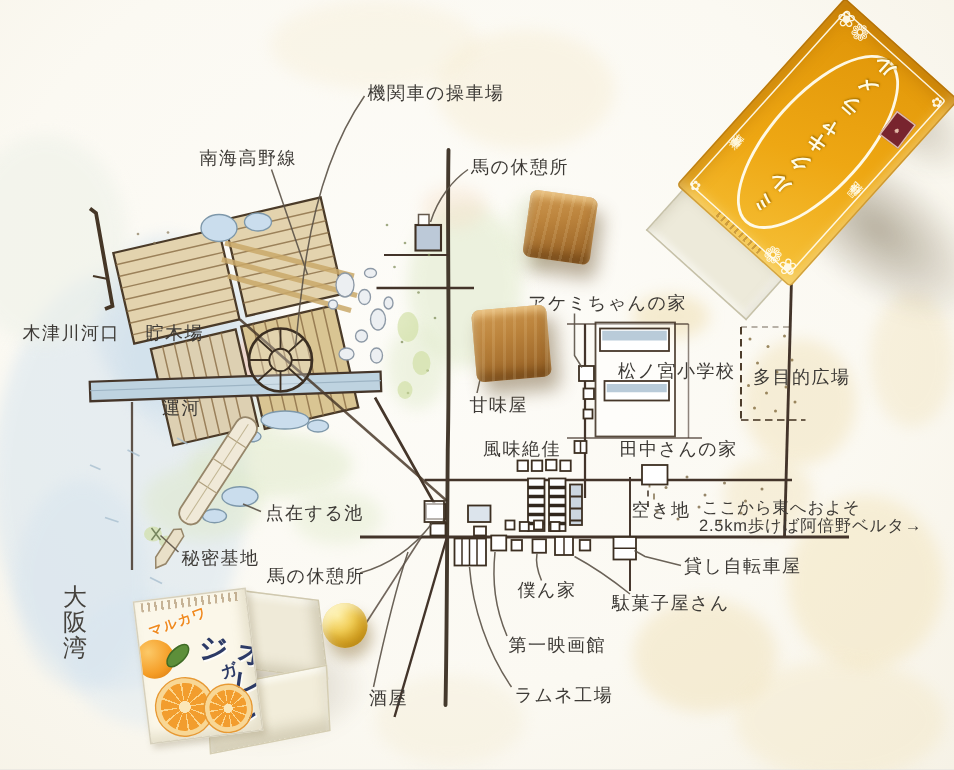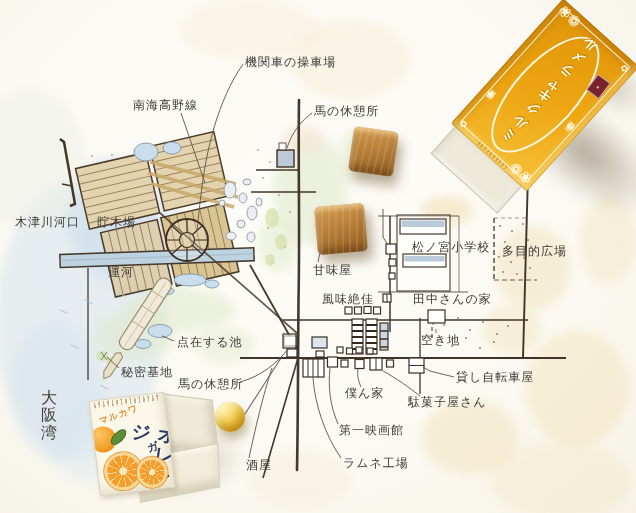--- a/index.html
+++ b/index.html
@@ -339,36 +339,39 @@
     <path d="M249,458 C255,430 263,395 272,368"></path>
   </g>
 </svg>
 
 <div class="lbl" style="left:245px;top:56px">機関車の操車場</div>
 <div class="lbl" style="left:133px;top:99px">南海高野線</div>
 <div class="lbl" style="left:314px;top:105px">馬の休憩所</div>
 <div class="lbl" style="left:15px;top:216px">木津川河口</div>
 <div class="lbl" style="left:97px;top:216px">貯木場</div>
 <div class="lbl" style="left:108px;top:266px">運河</div>
+<div class="lbl" style="left:352px;top:196px">アケミちゃんの家</div>
 <div class="lbl" style="left:412px;top:241px">松ノ宮小学校</div>
 <div class="lbl" style="left:502px;top:245px">多目的広場</div>
 <div class="lbl" style="left:313px;top:264px">甘味屋</div>
 <div class="lbl" style="left:322px;top:293px">風味絶佳</div>
 <div class="lbl" style="left:413px;top:293px">田中さんの家</div>
 <div class="lbl" style="left:177px;top:336px">点在する池</div>
 <div class="lbl" style="left:421px;top:334px">空き地</div>
 <div class="lbl" style="left:121px;top:366px">秘密基地</div>
 <div class="lbl" style="left:178px;top:378px">馬の休憩所</div>
 <div class="lbl" style="left:456px;top:371px">貸し自転車屋</div>
 <div class="lbl" style="left:345px;top:387px">僕ん家</div>
 <div class="lbl" style="left:408px;top:396px">駄菓子屋さん</div>
 <div class="lbl" style="left:339px;top:424px">第一映画館</div>
 <div class="lbl" style="left:246px;top:459px">酒屋</div>
 <div class="lbl" style="left:343px;top:457px">ラムネ工場</div>
 
+<div class="note" style="left:468px;top:331px">ここから東へおよそ</div>
+<div class="note" style="left:466px;top:343px">2.5km歩けば阿倍野ベルタ→</div>
 
 <div class="bay">大阪湾</div>
 
 <div class="cube" style="left:351px;top:129px;width:45px;height:45px;transform:rotate(8deg)"></div>
 <div class="cube" style="left:316px;top:205px;width:50px;height:48px;transform:rotate(-5deg)"></div>
 
 <div class="cbx-shadow" style="left:500px;top:110px;width:170px;height:85px;transform:rotate(38deg)"></div>
 <div class="cbx-shadow" style="left:565px;top:55px;width:90px;height:55px;transform:rotate(40deg);opacity:.6"></div>
 
 <div class="cbx">

